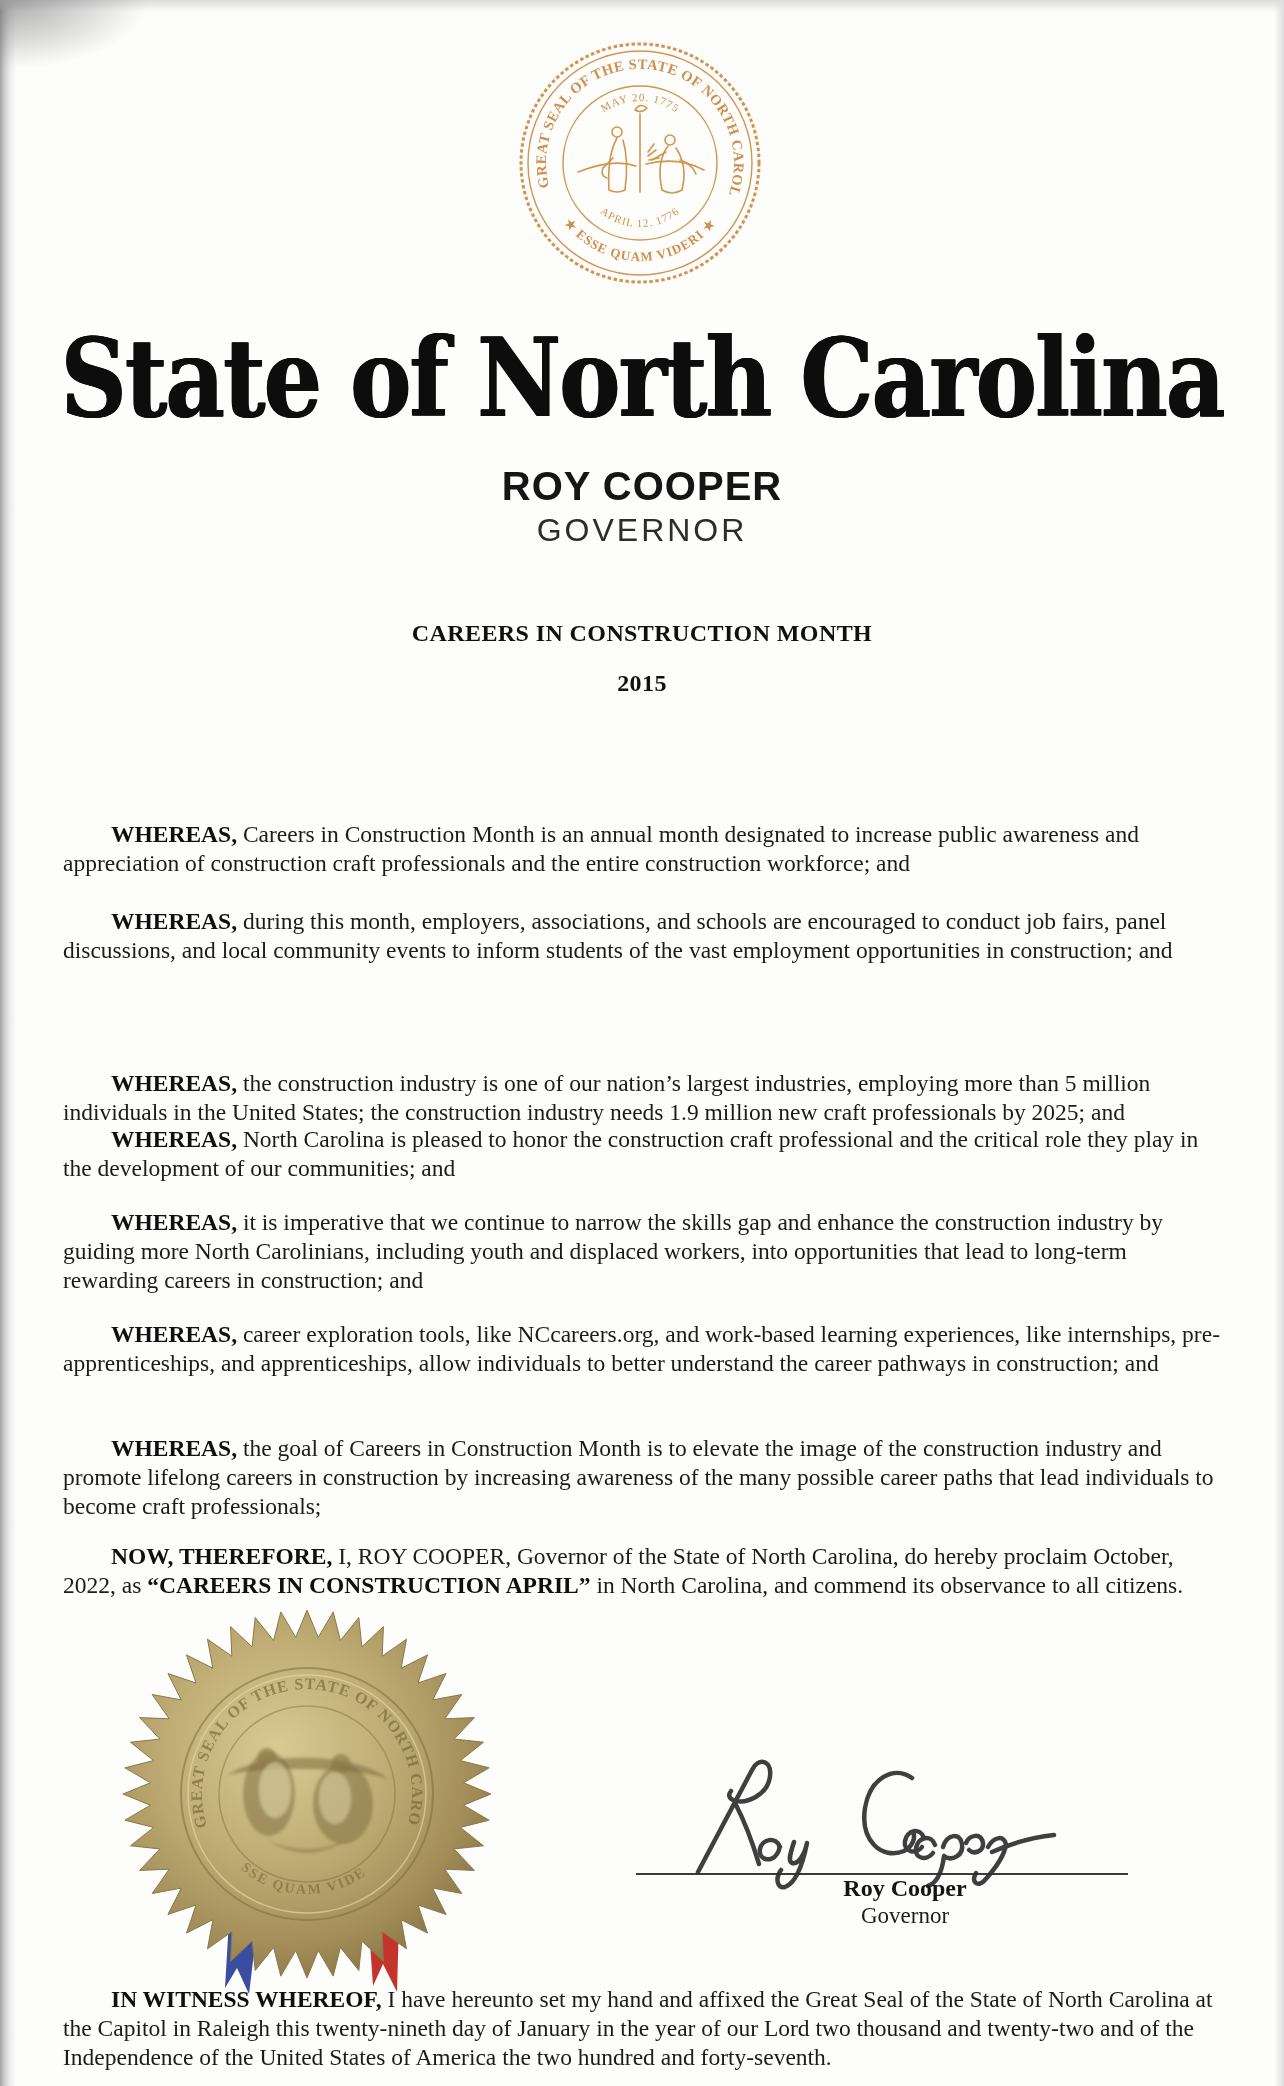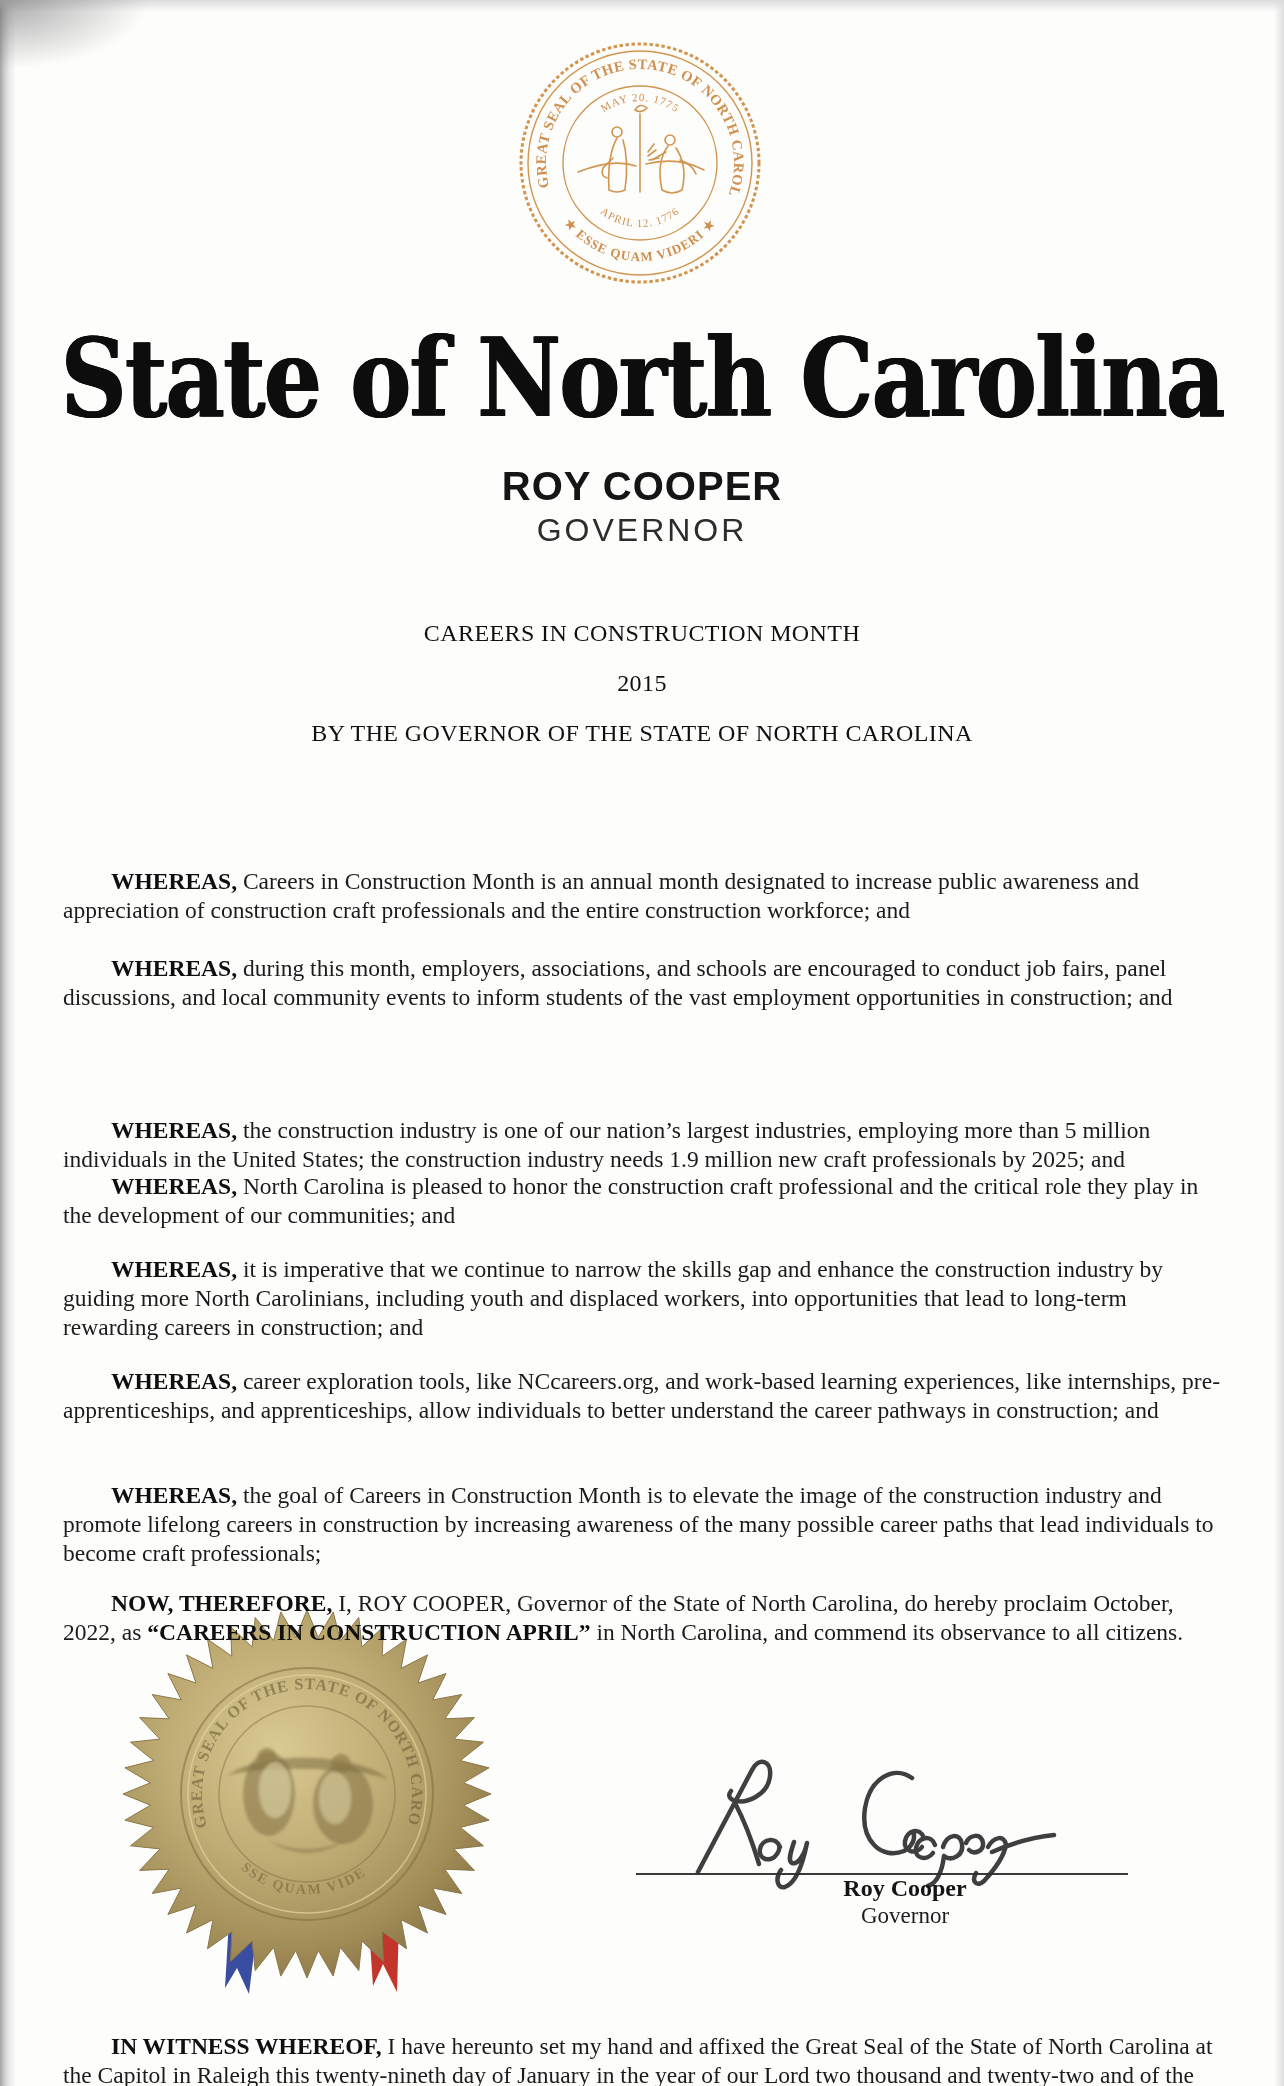--- a/index.html
+++ b/index.html
@@ -16,24 +16,24 @@
     background:linear-gradient(270deg,#dedede 0,rgba(255,255,255,0) 10px);z-index:5;}
 
   .center{position:absolute;left:0;width:100%;text-align:center;}
   .doc-title{top:330px;font-family:"DejaVu Serif",serif;font-weight:bold;font-size:92px;line-height:100px;
     color:#0d0d0d;letter-spacing:-2px;transform:scaleY(1.18);transform-origin:50% 60%;
     text-shadow:0.6px 0 #0d0d0d,-0.6px 0 #0d0d0d;}
   .gov-name{top:464px;font-family:"Liberation Sans",sans-serif;font-weight:bold;font-size:40px;line-height:44px;
     color:#151515;letter-spacing:1px;}
   .gov-title{top:512px;font-family:"Liberation Sans",sans-serif;font-size:32px;line-height:36px;
     color:#2c2c2c;letter-spacing:3px;}
-  .h{font-weight:normal;font-size:24px;line-height:30px;color:#101010;letter-spacing:.4px;}
+  .h{font-weight:bold;font-size:24px;line-height:30px;color:#101010;letter-spacing:.4px;}
 
   .para{position:absolute;left:63px;width:1162px;font-size:23.5px;line-height:29px;
-    text-indent:48px;color:#1b1b1b;z-index:2;margin-top:47px;}
+    text-indent:48px;color:#1b1b1b;z-index:2;}
   .para b{color:#0f0f0f;}
 
   .seal-top{position:absolute;left:518px;top:40px;width:244px;height:247px;z-index:1;}
   .seal-gold{position:absolute;left:117px;top:1608px;width:380px;height:400px;z-index:1;}
 
   .sig-script{position:absolute;left:640px;top:1750px;width:460px;height:140px;z-index:3;}
   .sig-line{position:absolute;left:636px;top:1873px;width:492px;height:2px;background:#3a3a3a;z-index:2;}
   .sig-name{position:absolute;left:755px;top:1874px;width:300px;text-align:center;
     font-weight:bold;font-size:24px;line-height:28px;color:#141414;z-index:3;}
   .sig-title{position:absolute;left:755px;top:1902px;width:300px;text-align:center;
@@ -89,21 +89,20 @@
       <path d="M130,116 l8,-6 M131,120 l10,-2 M130,112 l6,-8"></path>
     </g>
   </svg>
 
   <div class="center doc-title">State of North Carolina</div>
   <div class="center gov-name">ROY COOPER</div>
   <div class="center gov-title">GOVERNOR</div>
 
   <div class="center h" style="top:618px">CAREERS IN CONSTRUCTION MONTH</div>
   <div class="center h" style="top:668px">2015</div>
-  <div class="center h" style="top:718px">BY THE GOVERNOR OF THE STATE OF NORTH CAROLINA</div>
 
   <div class="para" style="top:820px"><b>WHEREAS,</b><span> Careers in Construction Month is an annual month designated to increase public awareness and appreciation of construction craft professionals and the entire construction workforce; and</span></div>
   <div class="para" style="top:907px"><b>WHEREAS,</b><span> during this month, employers, associations, and schools are encouraged to conduct job fairs, panel discussions, and local community events to inform students of the vast employment opportunities in construction; and</span></div>
   <div class="para" style="top:1069px"><b>WHEREAS,</b><span> the construction industry is one of our nation’s largest industries, employing more than 5 million individuals in the United States; the construction industry needs 1.9 million new craft professionals by 2025; and</span></div>
   <div class="para" style="top:1125px"><b>WHEREAS,</b><span> North Carolina is pleased to honor the construction craft professional and the critical role they play in the development of our communities; and</span></div>
   <div class="para" style="top:1208px"><b>WHEREAS,</b><span> it is imperative that we continue to narrow the skills gap and enhance the construction industry by guiding more North Carolinians, including youth and displaced workers, into opportunities that lead to long-term rewarding careers in construction; and</span></div>
   <div class="para" style="top:1320px"><b>WHEREAS,</b><span> career exploration tools, like NCcareers.org, and work-based learning experiences, like internships, pre-apprenticeships, and apprenticeships, allow individuals to better understand the career pathways in construction; and</span></div>
   <div class="para" style="top:1434px"><b>WHEREAS,</b><span> the goal of Careers in Construction Month is to elevate the image of the construction industry and promote lifelong careers in construction by increasing awareness of the many possible career paths that lead individuals to become craft professionals;</span></div>
 
   <div class="para" style="top:1542px"><b>NOW, THEREFORE,</b><span> I, ROY COOPER, Governor of the State of North Carolina, do hereby proclaim October, 2022, as </span><b>“CAREERS IN CONSTRUCTION APRIL”</b><span> in North Carolina, and commend its observance to all citizens.</span></div>

